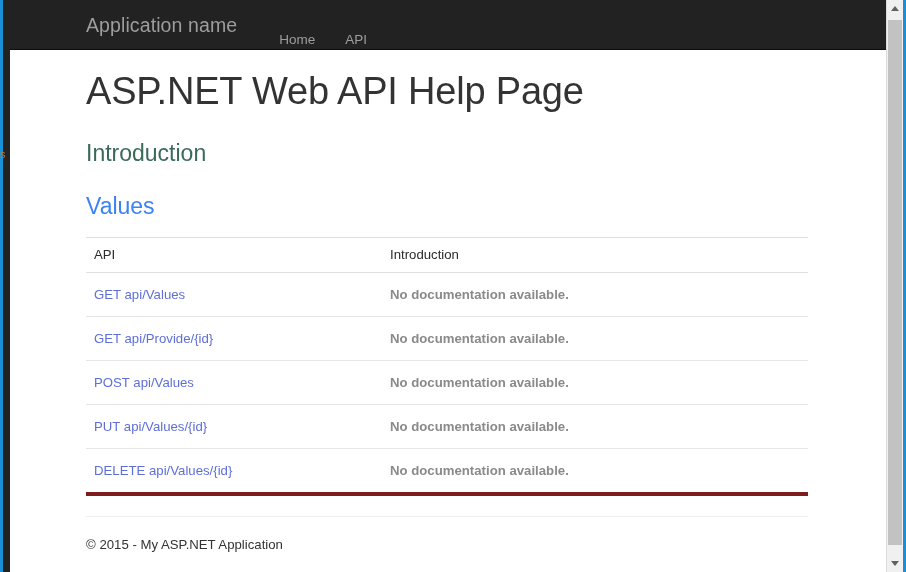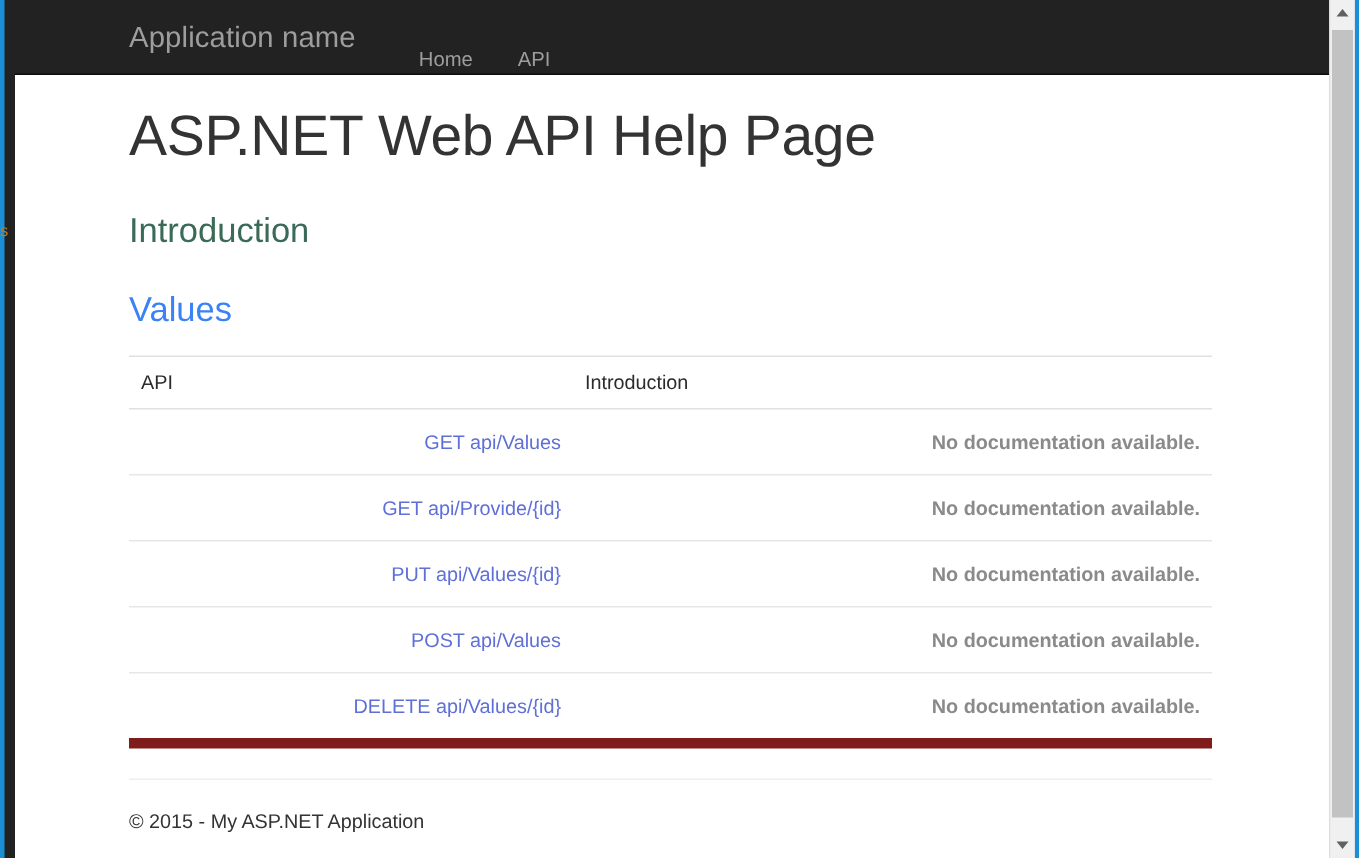--- a/index.html
+++ b/index.html
@@ -147,24 +147,23 @@
     color: #2b2b2b;
     font-size: 13.2px;
     padding: 9px 8px 10px 8px;
     border-top: 1px solid #e0e0e0;
     border-bottom: 1px solid #e0e0e0;
   }
   table.api-table tbody td {
     padding: 14px 8px 14px 8px;
     border-bottom: 1px solid #e7e7e7;
     vertical-align: top;
-    text-align: right;
   }
   table.api-table tbody tr:last-child td {
-    border-bottom: 7px solid #7f1d1d;
+    border-bottom: 4px solid #7f1d1d;
   }
   th.col-api   { width: 296px; }
   th.col-desc  { width: 426px; }
   td.cell-api  { width: 296px; }
   td.cell-desc { width: 426px; }
 
   a.api-link {
     color: #5e6fd8;
     text-decoration: none;
     font-size: 13.2px;
@@ -282,29 +281,29 @@
             <tr>
               <td class="cell-api">
                 <a class="api-link">GET api/Provide/{id}</a>
               </td>
               <td class="cell-desc">
                 <span class="api-desc">No documentation available.</span>
               </td>
             </tr>
             <tr>
               <td class="cell-api">
+                <a class="api-link">POST api/Values</a>
+              </td>
+              <td class="cell-desc">
+                <span class="api-desc">No documentation available.</span>
+              </td>
+            </tr>
+            <tr>
+              <td class="cell-api">
                 <a class="api-link">PUT api/Values/{id}</a>
-              </td>
-              <td class="cell-desc">
-                <span class="api-desc">No documentation available.</span>
-              </td>
-            </tr>
-            <tr>
-              <td class="cell-api">
-                <a class="api-link">POST api/Values</a>
               </td>
               <td class="cell-desc">
                 <span class="api-desc">No documentation available.</span>
               </td>
             </tr>
             <tr>
               <td class="cell-api">
                 <a class="api-link">DELETE api/Values/{id}</a>
               </td>
               <td class="cell-desc">

